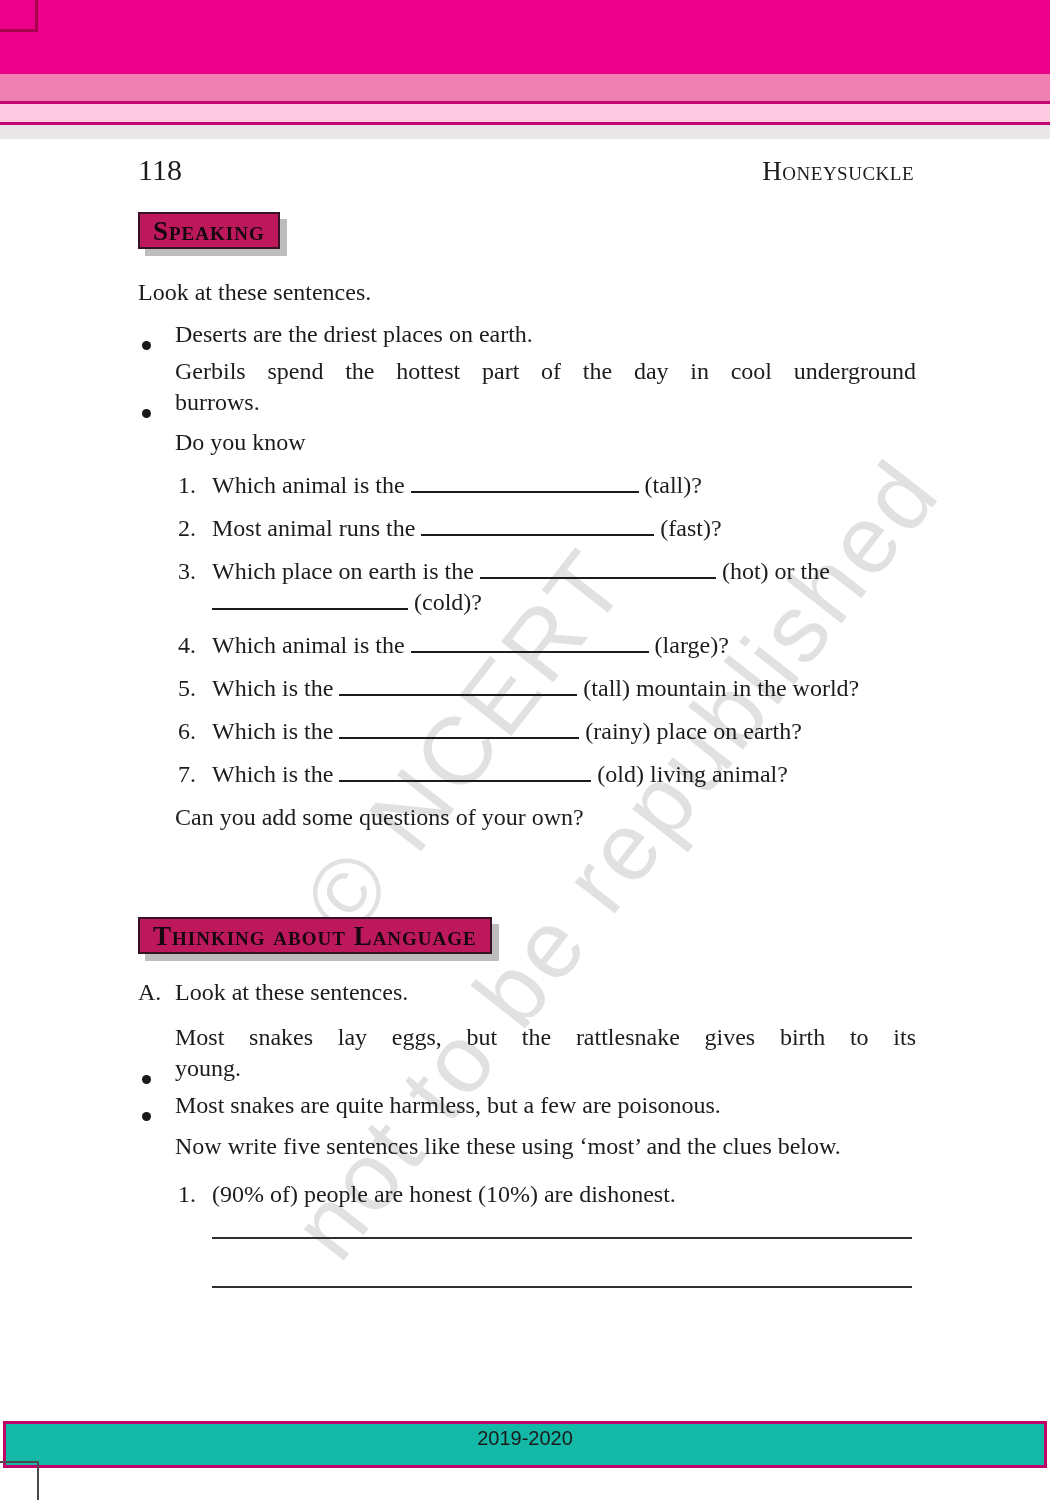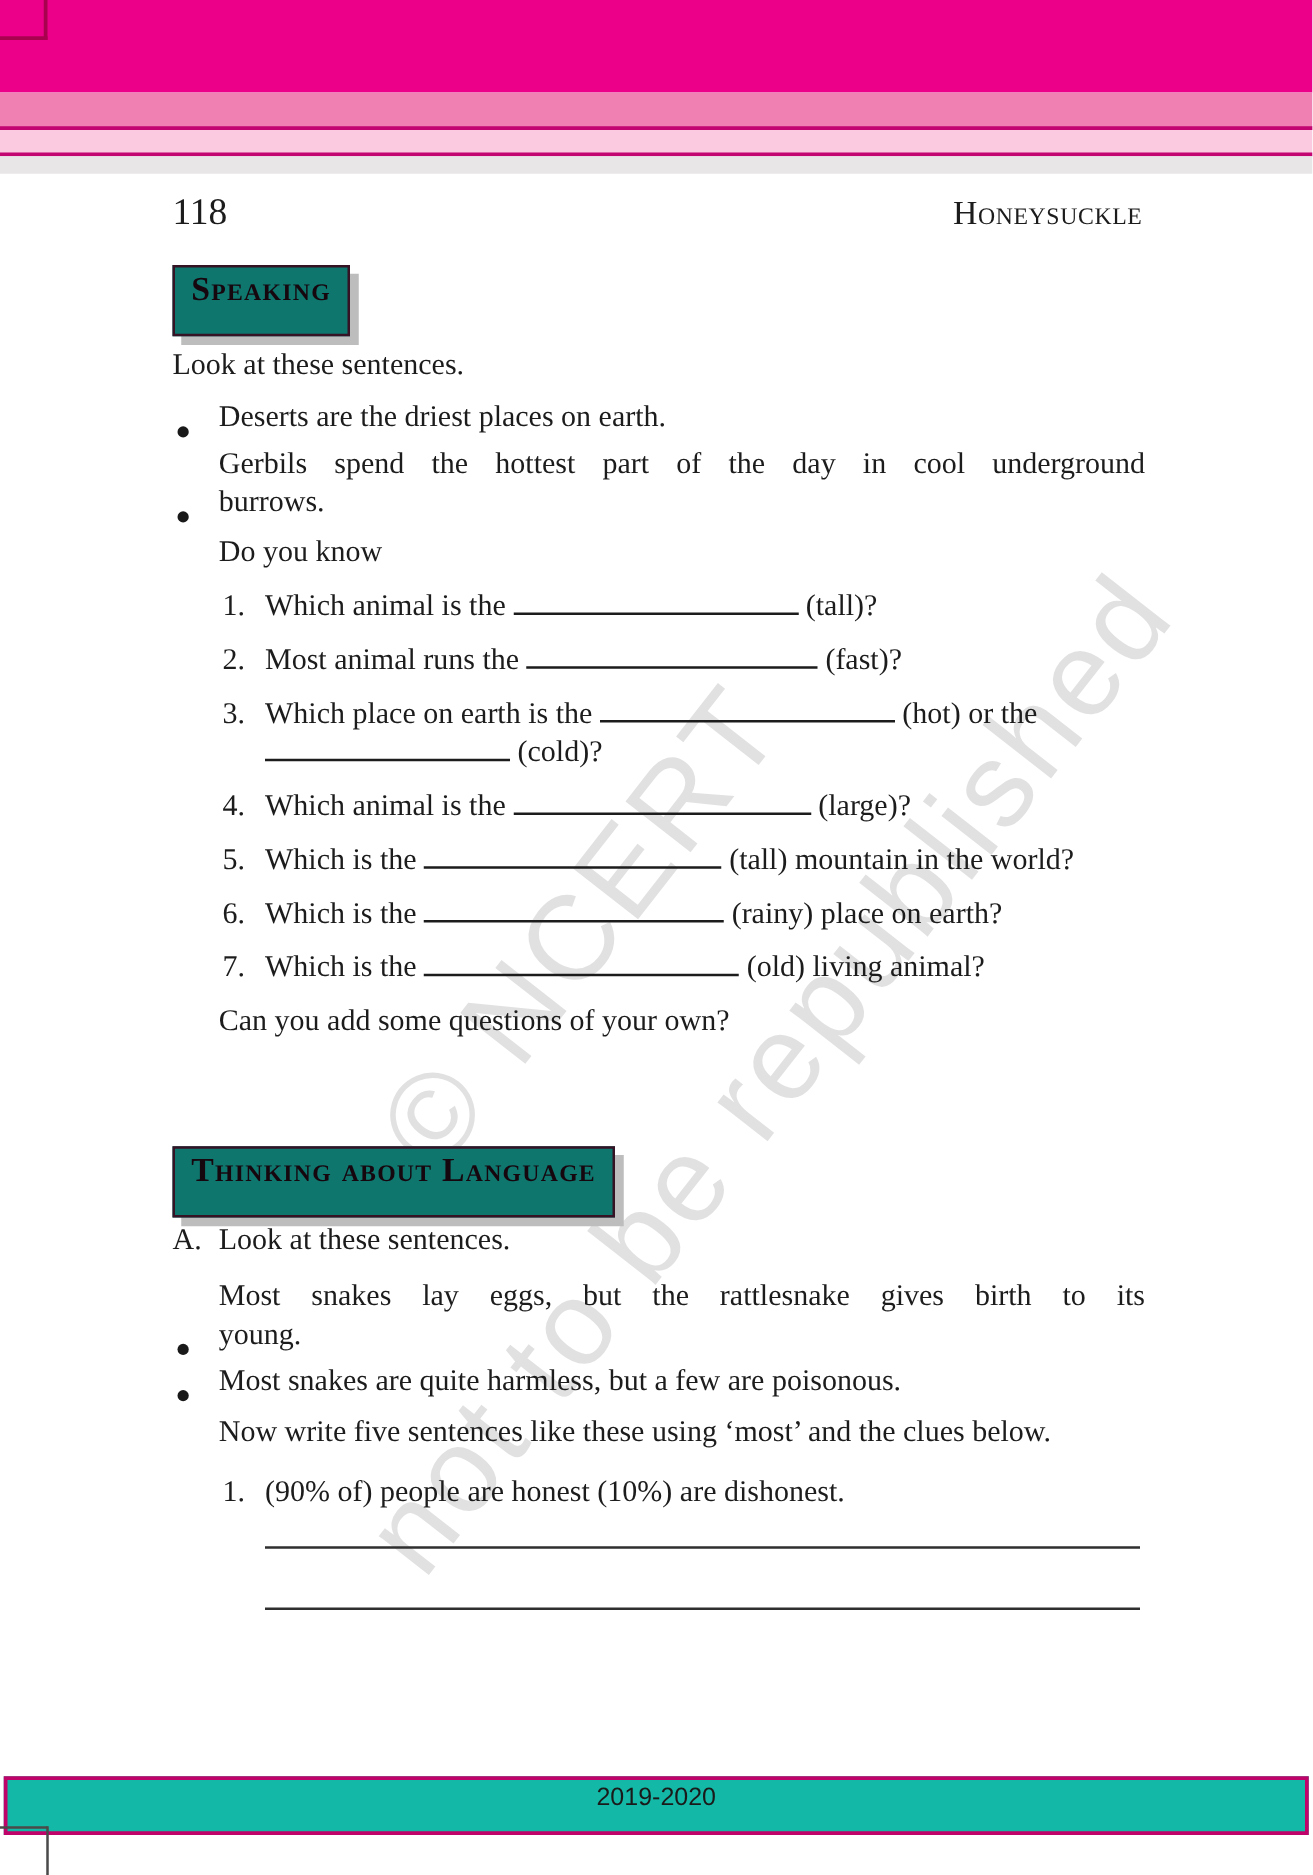--- a/index.html
+++ b/index.html
@@ -15,23 +15,23 @@
   .bar-light{top:104px;height:18px;background:#FBC9E0;border-bottom:3px solid #C20570;}
   .bar-shadow{top:125px;height:14px;background:#E9E6E8;}
   .corner-notch{position:absolute;top:0;left:0;width:35px;height:29px;background:#EC0089;
     border-right:3px solid #A8024F;border-bottom:3px solid #A8024F;}
   
   .page-header{position:absolute;top:153px;left:138px;width:776px;display:flex;
     justify-content:space-between;align-items:baseline;z-index:2;}
   .page-number{font-size:30px;}
   .book-title{font-variant:small-caps;font-size:27px;letter-spacing:.5px;}
   
-  .badge{position:absolute;left:138px;z-index:2;background:#0f766e;color:#16070f;
+  .badge{position:absolute;left:138px;z-index:2;background:#be185d;color:#16070f;
     border:2px solid #351325;box-shadow:7px 7px 0 #BDBDBD;
-    padding:1px 13px 20px 13px;font-weight:bold;font-variant:small-caps;
+    padding:1px 13px 0 13px;font-weight:bold;font-variant:small-caps;
     font-size:27px;letter-spacing:1px;line-height:1.2;}
   #badge-speaking{top:212px;}
   #badge-thinking{top:917px;}
   
   .content{position:absolute;left:138px;width:778px;font-size:24px;line-height:31px;z-index:2;}
   #speaking-content{top:277px;}
   #thinking-content{top:977px;}
   .line{white-space:normal;}
   .just{text-align:justify;text-align-last:justify;}
   .intro{margin-bottom:11px;}

